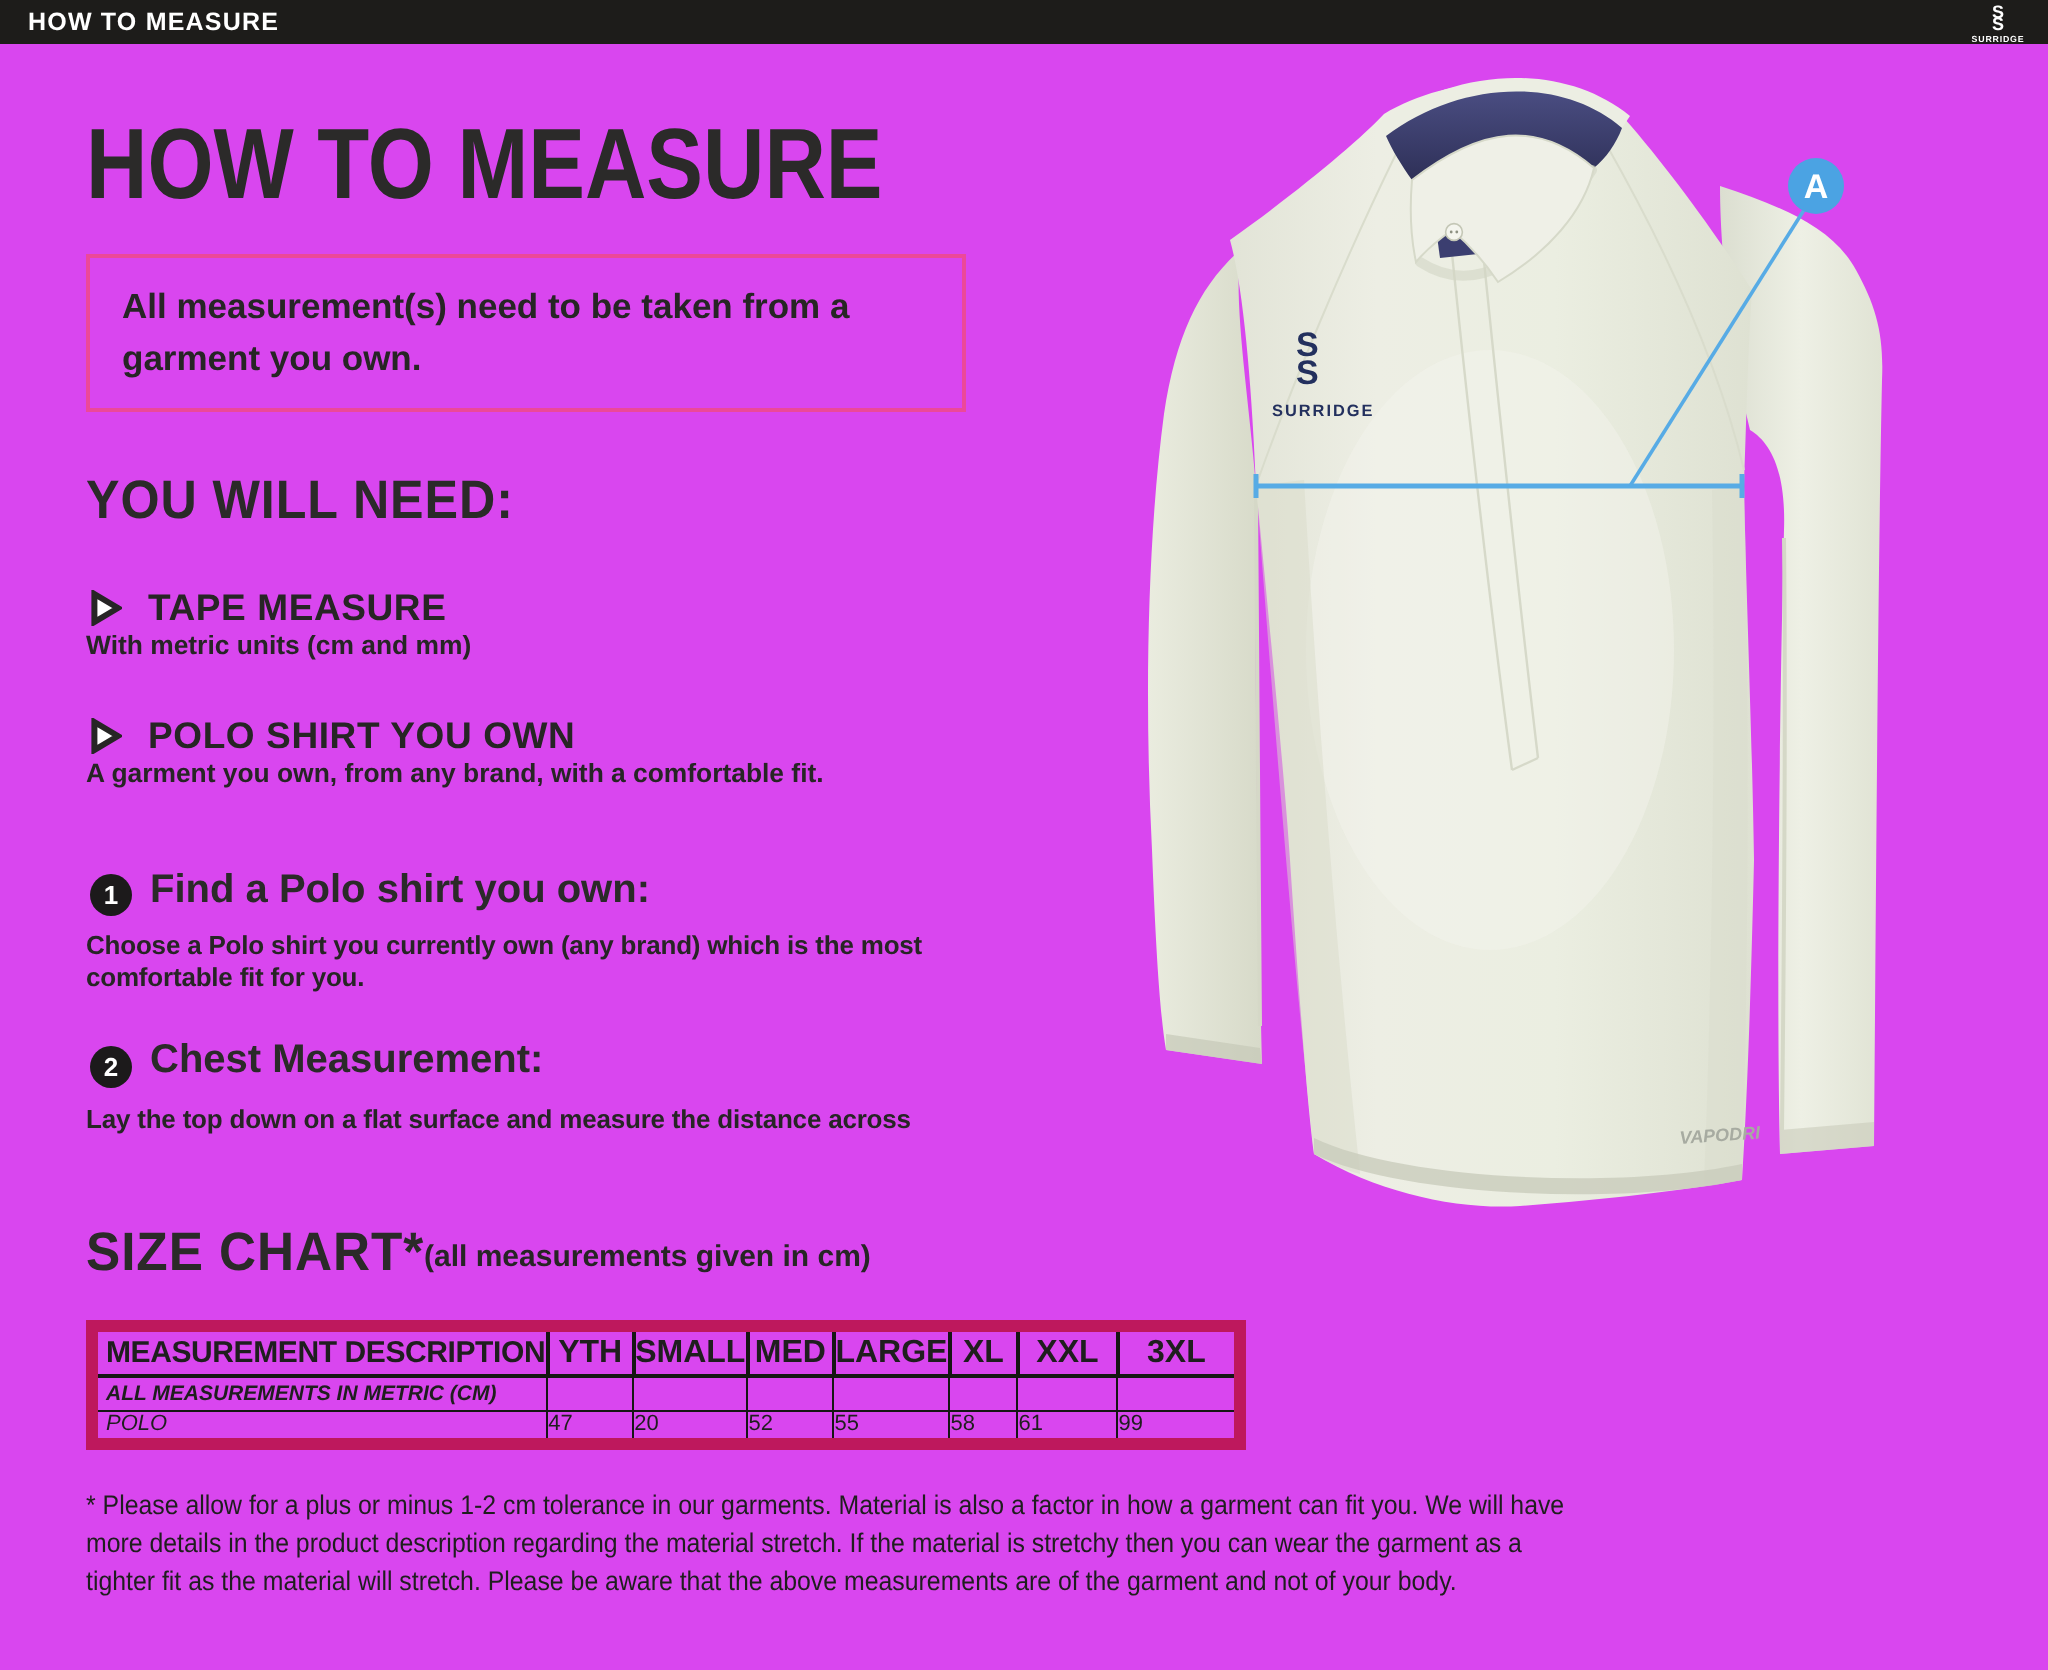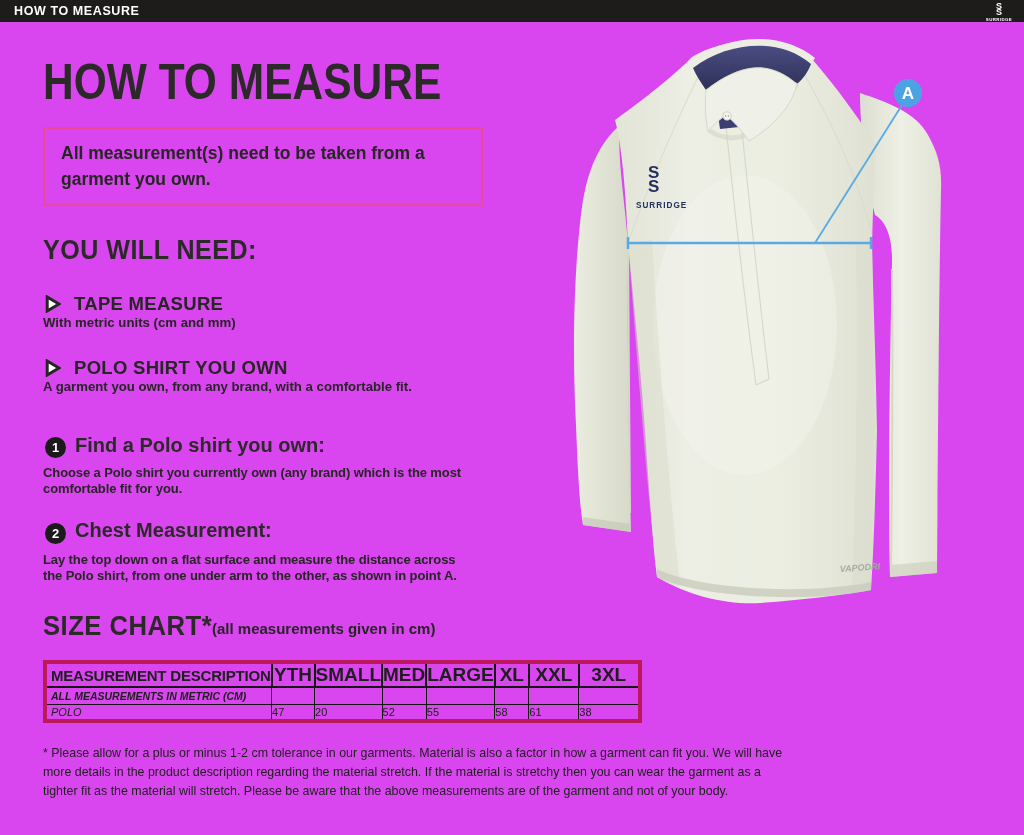--- a/index.html
+++ b/index.html
@@ -24,26 +24,26 @@
 
   .step-badge { position:absolute; left:45px; width:21px; height:21px; background:#1c1a1b; border-radius:50%; color:#fff; font-size:13px; font-weight:bold; text-align:center; line-height:21px; }
   .step-title { position:absolute; left:75px; font-size:20px; font-weight:bold; color:#2b2a29; white-space:nowrap; }
   .step-body { position:absolute; left:43px; }
   .step-body div { font-size:13px; font-weight:bold; color:#272525; line-height:15.5px; white-space:nowrap; letter-spacing:-.1px; }
 
   .h3 { position:absolute; left:43px; top:611px; font-size:27px; font-weight:bold; color:#2b2a29; letter-spacing:.5px; white-space:nowrap; transform:scaleX(.95); transform-origin:left top; }
   .h3-note { position:absolute; left:212px; top:620px; font-size:15px; font-weight:bold; color:#272525; white-space:nowrap; }
 
   
-  .size-table { position:absolute; left:43px; top:660px; border-collapse:collapse; table-layout:fixed; border:4px solid #be185d; }
+  .size-table { position:absolute; left:43px; top:660px; border-collapse:collapse; table-layout:fixed; border:6px solid #be185d; }
   .size-table th, .size-table td { border:1px solid #161614; color:#1f1e1e; overflow:hidden; white-space:nowrap; }
   .size-table th { border-width:2px; }
   .hdr-row { height:25px; }
   .hdr-desc { font-size:15px; text-align:left; padding-left:4px; letter-spacing:-.2px; }
-  .hdr-size { font-size:19px; }
+  .hdr-size { font-size:16px; }
   .row-note { height:17px; }
   .row-note td { font-size:10.5px; font-weight:bold; }
   .row-data { height:17px; }
   .row-data td { font-size:11px; }
   .cell-label { text-align:left; padding-left:4px;font-style:italic; }
   .cell-val { text-align:left; }
 
   
   .footnote { position:absolute; left:43px; top:743px; transform:scaleX(.92); transform-origin:left top; }
   .footnote div { font-size:13.5px; color:#1f1e1e; line-height:19px; white-space:nowrap; }
@@ -91,21 +91,20 @@
   <div class="step-title" style="top:434px">Find a Polo shirt you own:</div>
   <div class="step-body" style="top:465px">
     <div>Choose a Polo shirt you currently own (any brand) which is the most</div>
     <div>comfortable fit for you.</div>
   </div>
 
   <div class="step-badge" style="top:523px">2</div>
   <div class="step-title" style="top:519px">Chest Measurement:</div>
   <div class="step-body" style="top:552px">
     <div>Lay the top down on a flat surface and measure the distance across</div>
-    <div>the Polo shirt, from one under arm to the other, as shown in point A.</div>
   </div>
 
   <h2 class="h3">SIZE CHART*</h2>
   <div class="h3-note">(all measurements given in cm)</div>
 
   <table class="size-table">
     <colgroup>
       <col style="width:212px">
         <col style="width:43px">
         <col style="width:55px">
@@ -139,21 +138,21 @@
         <td class="cell-val"></td>
       </tr>
       <tr class="row-data">
         <td class="cell-label">POLO</td>
         <td class="cell-val">47</td>
         <td class="cell-val">20</td>
         <td class="cell-val">52</td>
         <td class="cell-val">55</td>
         <td class="cell-val">58</td>
         <td class="cell-val">61</td>
-        <td class="cell-val">38</td>
+        <td class="cell-val">99</td>
       </tr>
     </tbody>
   </table>
 
   <div class="footnote">
     <div>* Please allow for a plus or minus 1-2 cm tolerance in our garments. Material is also a factor in how a garment can fit you. We will have</div>
     <div>more details in the product description regarding the material stretch.  If the material is stretchy then you can wear the garment as a</div>
     <div>tighter fit as the material will stretch.  Please be aware that the above measurements are of the garment and not of your body.</div>
   </div>
 

